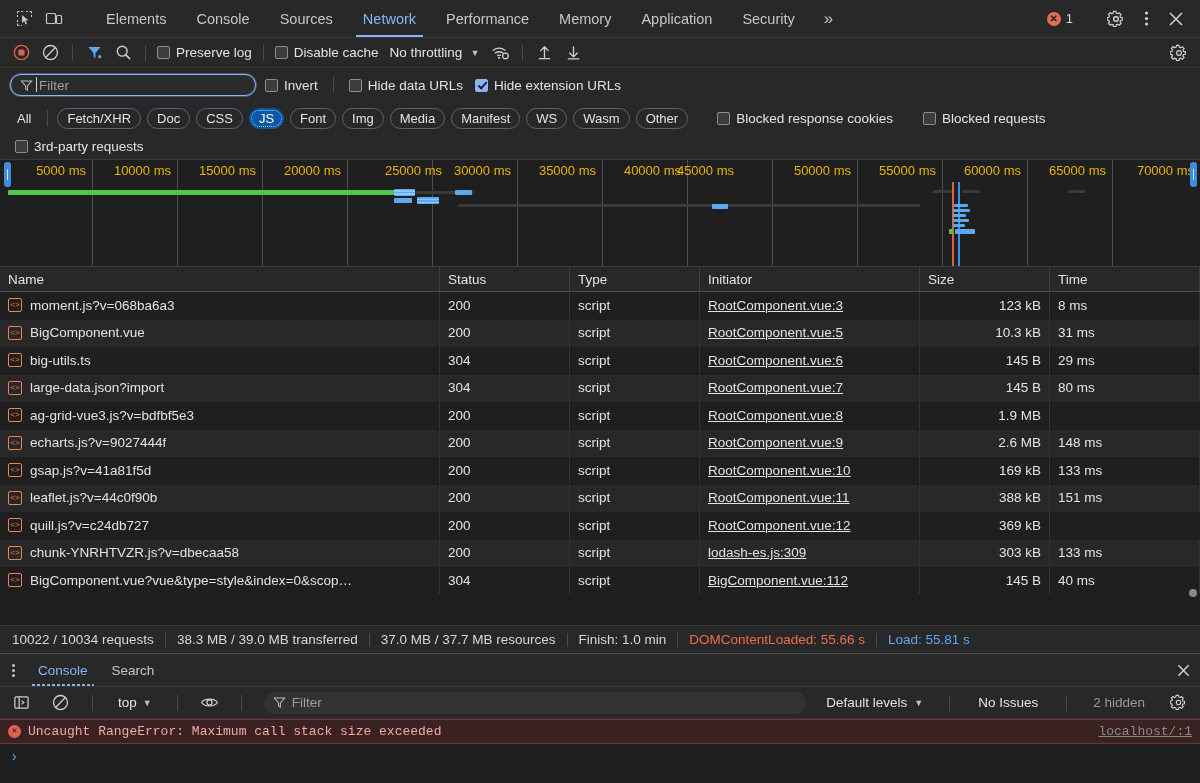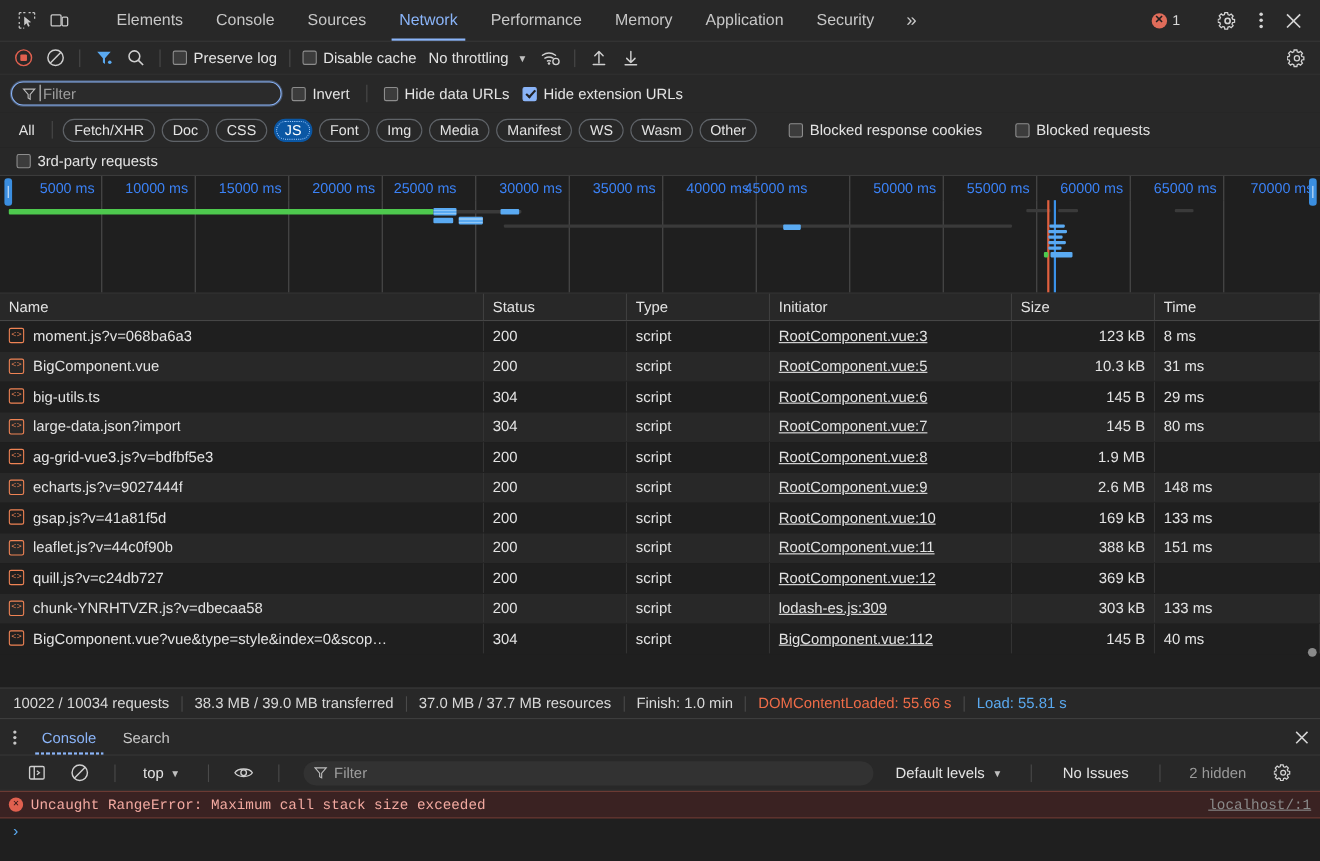--- a/index.html
+++ b/index.html
@@ -144,21 +144,21 @@
     border-bottom: 1px solid #3b3b3b;
     overflow: hidden;
   }
   .ov-ruler { position: absolute; top: 0; left: 0; right: 0; height: 22px; }
   .ov-divider {
     position: absolute; top: 0; bottom: 0; width: 1px;
     background: #4d4d4d;
   }
   .ov-tick {
     position: absolute; top: 3px;
-    font-size: 13px; color: #3b82f6;
+    font-size: 13px; color: #eab308;
     transform: translateX(-100%);
     padding-right: 6px;
     white-space: nowrap;
   }
   .ov-body { position: absolute; top: 22px; left: 0; right: 0; bottom: 0; }
   .ov-bar { position: absolute; height: 5px; border-radius: 1px; }
   .ov-green { background: #4ec94e; }
   .ov-blue { background: #5aaaf2; }
   .ov-grey { background: #3a3a3a; height: 3px; }
   .ov-blue-striped {
@@ -249,21 +249,21 @@
   .d-tab.active::after {
     content: ""; position: absolute; left: 6px; right: 6px; bottom: 0;
     height: 2px;
     background: repeating-linear-gradient(to right, #8ab4f8 0 3px, transparent 3px 5px);
   }
   .drawer-close { margin-left: auto; width: 34px; display: flex; align-items: center; justify-content: center; cursor: pointer; }
   .console-toolbar {
     height: 32px; min-height: 32px;
     background: #282828;
     display: flex; align-items: center;
-    padding: 0 20px; gap: 12px;
+    padding: 0 8px; gap: 12px;
     border-bottom: 1px solid #333;
   }
   .ctx-sel {
     display: flex; align-items: center; gap: 6px;
     font-size: 13.5px; color: #e3e3e3;
     padding: 2px 7px; border-radius: 3px; cursor: pointer;
   }
   .console-filter {
     flex: 1; height: 22px; max-width: 578px;
     background: #323232; border-radius: 11px;
@@ -547,21 +547,21 @@
     <div class="ov-divider" style="left:687px"></div>
     <div class="ov-divider" style="left:772px"></div>
     <div class="ov-divider" style="left:857px"></div>
     <div class="ov-divider" style="left:942px"></div>
     <div class="ov-divider" style="left:1027px"></div>
     <div class="ov-divider" style="left:1112px"></div>
     <div class="ov-tick" style="left:92px">5000 ms</div>
     <div class="ov-tick" style="left:177px">10000 ms</div>
     <div class="ov-tick" style="left:262px">15000 ms</div>
     <div class="ov-tick" style="left:347px">20000 ms</div>
-    <div class="ov-tick" style="left:421px">25000 ms</div>
+    <div class="ov-tick" style="left:448px">25000 ms</div>
     <div class="ov-tick" style="left:517px">30000 ms</div>
     <div class="ov-tick" style="left:602px">35000 ms</div>
     <div class="ov-tick" style="left:687px">40000 ms</div>
     <div class="ov-tick" style="left:740px">45000 ms</div>
     <div class="ov-tick" style="left:857px">50000 ms</div>
     <div class="ov-tick" style="left:942px">55000 ms</div>
     <div class="ov-tick" style="left:1027px">60000 ms</div>
     <div class="ov-tick" style="left:1112px">65000 ms</div>
     <div class="ov-tick" style="left:1200px">70000 ms</div>
   </div>

